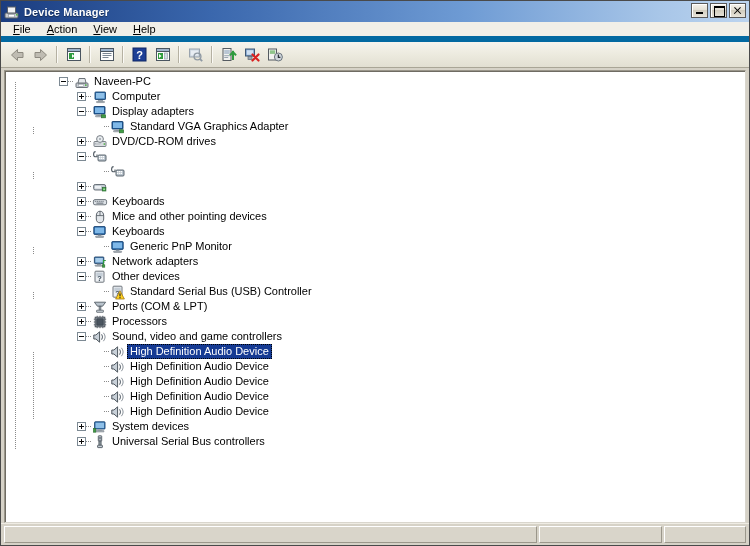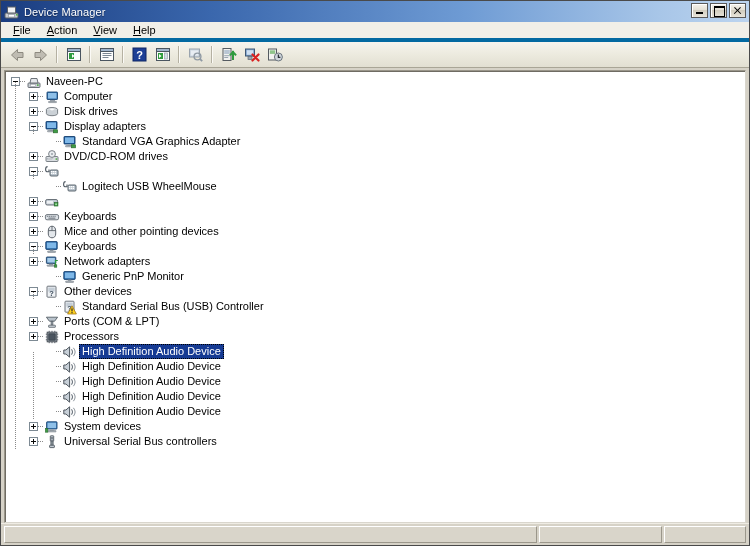--- a/index.html
+++ b/index.html
@@ -41,21 +41,21 @@
     width: 16px;
     height: 16px;
     margin-right: 4px;
     flex: 0 0 auto;
     position: relative;
     display: block;
   }
   #titlebar .title-text {
     color: #ffffff;
     font-size: 11px;
-    font-weight: normal;
+    font-weight: bold;
     letter-spacing: 0.1px;
     white-space: nowrap;
     text-shadow: 0 1px 1px rgba(0,0,0,0.45);
   }
   .caption-buttons {
     position: absolute;
     right: 3px;
     top: 2px;
     display: flex;
     gap: 2px;
@@ -92,21 +92,21 @@
     background: #000;
   }
   .cap-close i.s1 { transform: rotate(45deg); }
   .cap-close i.s2 { transform: rotate(-45deg); }
 
   
   #menubar {
     height: 20px;
     min-height: 20px;
     background: #f1efe8;
-    border-bottom: 4px solid #0369a1;
+    border-bottom: 6px solid #0369a1;
     display: flex;
     align-items: center;
     padding-left: 4px;
     box-sizing: border-box;
   }
   .menu-item {
     padding: 2px 8px 3px 8px;
     font-size: 11px;
     color: #000;
     cursor: default;
@@ -163,20 +163,21 @@
     position: relative;
   }
 
   .row {
     height: 15px;
     display: flex;
     align-items: center;
     white-space: nowrap;
     position: relative;
     cursor: default;
+    margin-left: 48px;
   }
   .row .label {
     font-size: 11px;
     line-height: 15px;
     padding: 0 3px 0 3px;
     color: #000;
   }
   .row.selected .label {
     background: #153a93;
     color: #ffffff;
@@ -432,36 +433,20 @@
               <rect x="4" y="4" width="8.5" height="5.5" fill="#8fc0e8"></rect>
               <rect x="6" y="11" width="5" height="1.6" fill="#9aa4ad"></rect>
               <rect x="4.5" y="12.4" width="8" height="1.2" rx="0.4" fill="#b9c2ca" stroke="#6e777f" stroke-width="0.6"></rect>
             </svg></span>
           <span class="label">Computer</span>
         </div>
         <div class="row">
           <div class="indent" style="width: 24px;"></div>
           <div class="exp">
             <i class="h"></i>
-            <i class="v"></i>
-          </div>
-          <div class="conn" style="width: 6px;">
-            <span class="dash" style="left:0;width:6px;"></span>
-          </div>
-          <span class="icon"><svg width="16" height="16" viewBox="0 0 16 16">
-              <ellipse cx="8" cy="5.6" rx="5.6" ry="2.1" fill="#e3e6e9" stroke="#6e757c" stroke-width="0.9"></ellipse>
-              <path d="M2.4 5.6 L2.4 9.6 A5.6 2.1 0 0 0 13.6 9.6 L13.6 5.6" fill="#cbd1d6" stroke="#6e757c" stroke-width="0.9"></path>
-              <ellipse cx="8" cy="5.6" rx="2" ry="0.8" fill="#f6f8f9"></ellipse>
-            </svg></span>
-          <span class="label">Disk drives</span>
-        </div>
-        <div class="row">
-          <div class="indent" style="width: 24px;"></div>
-          <div class="exp">
-            <i class="h"></i>
           </div>
           <div class="conn" style="width: 6px;">
             <span class="dash" style="left:0;width:6px;"></span>
           </div>
           <span class="icon"><svg width="16" height="16" viewBox="0 0 16 16">
               <rect x="2" y="2.5" width="11" height="7.5" rx="0.6" fill="#1f5fa0" stroke="#16406e" stroke-width="0.9"></rect>
               <rect x="3" y="3.4" width="9" height="5.6" fill="#7fb8e8"></rect>
               <rect x="5.5" y="10.4" width="4" height="1.4" fill="#9aa4ad"></rect>
               <rect x="3.5" y="11.6" width="8" height="1.2" rx="0.4" fill="#bcc4cb" stroke="#6e777f" stroke-width="0.6"></rect>
               <rect x="9.5" y="10.8" width="4" height="3" fill="#3f9e45" stroke="#2a6b2e" stroke-width="0.7"></rect>
@@ -529,21 +514,20 @@
           <span class="icon"><svg width="16" height="16" viewBox="0 0 16 16">
               <path d="M3.6 2.6 C2.2 2.6 1.6 4 1.6 5.4 C1.6 6.9 2.6 7.8 3.8 7.8 L5 7.8 L5 5.6" fill="none" stroke="#4f5962" stroke-width="1.1"></path>
               <rect x="6" y="6" width="8" height="6" rx="1" fill="#b9c3cc" stroke="#4f5962" stroke-width="0.9"></rect>
               <rect x="6.9" y="7" width="1.4" height="1.2" fill="#ffffff"></rect>
               <rect x="8.8" y="7" width="1.4" height="1.2" fill="#ffffff"></rect>
               <rect x="10.7" y="7" width="1.4" height="1.2" fill="#ffffff"></rect>
               <rect x="6.9" y="8.8" width="1.4" height="1.2" fill="#ffffff"></rect>
               <rect x="8.8" y="8.8" width="1.4" height="1.2" fill="#ffffff"></rect>
               <rect x="10.7" y="8.8" width="1.4" height="1.2" fill="#ffffff"></rect>
             </svg></span>
-          <span class="label">Logitech USB WheelMouse</span>
         </div>
         <div class="row">
           <div class="indent" style="width: 24px;"></div>
           <div class="exp">
             <i class="h"></i>
             <i class="v"></i>
           </div>
           <div class="conn" style="width: 6px;">
             <span class="dash" style="left:0;width:6px;"></span>
           </div>
@@ -600,51 +584,51 @@
           </div>
           <span class="icon"><svg width="16" height="16" viewBox="0 0 16 16">
               <rect x="1.8" y="2.6" width="11.4" height="7.8" rx="0.7" fill="#1f5fa0" stroke="#16406e" stroke-width="0.9"></rect>
               <rect x="2.8" y="3.5" width="9.4" height="5.8" fill="#7fb8e8"></rect>
               <rect x="5.8" y="10.7" width="3.6" height="1.5" fill="#99a3ac"></rect>
               <rect x="3.6" y="12.1" width="8" height="1.3" rx="0.4" fill="#bcc4cb" stroke="#6e777f" stroke-width="0.6"></rect>
             </svg></span>
           <span class="label">Keyboards</span>
         </div>
         <div class="row">
+          <div class="indent" style="width: 42px;"></div>
+          <div class="exp-space"></div>
+          <div class="conn" style="width: 6px;">
+            <span class="dash" style="left:0;width:6px;"></span>
+          </div>
+          <span class="icon"><svg width="16" height="16" viewBox="0 0 16 16">
+              <rect x="1.8" y="2.6" width="11.4" height="7.8" rx="0.7" fill="#1f5fa0" stroke="#16406e" stroke-width="0.9"></rect>
+              <rect x="2.8" y="3.5" width="9.4" height="5.8" fill="#7fb8e8"></rect>
+              <rect x="5.8" y="10.7" width="3.6" height="1.5" fill="#99a3ac"></rect>
+              <rect x="3.6" y="12.1" width="8" height="1.3" rx="0.4" fill="#bcc4cb" stroke="#6e777f" stroke-width="0.6"></rect>
+            </svg></span>
+          <span class="label">Generic PnP Monitor</span>
+        </div>
+        <div class="row">
           <div class="indent" style="width: 24px;"></div>
           <div class="exp">
             <i class="h"></i>
             <i class="v"></i>
           </div>
           <div class="conn" style="width: 6px;">
             <span class="dash" style="left:0;width:6px;"></span>
           </div>
           <span class="icon"><svg width="16" height="16" viewBox="0 0 16 16">
               <rect x="2.4" y="3" width="9.4" height="6.4" rx="0.6" fill="#3a6fa8" stroke="#234468" stroke-width="0.9"></rect>
               <rect x="3.3" y="3.9" width="7.6" height="4.6" fill="#a8cdea"></rect>
               <rect x="5" y="9.8" width="4" height="1.3" fill="#99a3ac"></rect>
               <rect x="3.1" y="11" width="7.8" height="1.2" rx="0.4" fill="#bcc4cb" stroke="#6e777f" stroke-width="0.6"></rect>
               <path d="M11.5 11.5 L11.5 6.5 L13.8 6.5" fill="none" stroke="#2f9b3e" stroke-width="1.2"></path>
               <rect x="10.4" y="10.8" width="2.4" height="2.4" fill="#3f9e45" stroke="#2a6b2e" stroke-width="0.6"></rect>
             </svg></span>
           <span class="label">Network adapters</span>
-        </div>
-        <div class="row">
-          <div class="indent" style="width: 42px;"></div>
-          <div class="exp-space"></div>
-          <div class="conn" style="width: 6px;">
-            <span class="dash" style="left:0;width:6px;"></span>
-          </div>
-          <span class="icon"><svg width="16" height="16" viewBox="0 0 16 16">
-              <rect x="1.8" y="2.6" width="11.4" height="7.8" rx="0.7" fill="#1f5fa0" stroke="#16406e" stroke-width="0.9"></rect>
-              <rect x="2.8" y="3.5" width="9.4" height="5.8" fill="#7fb8e8"></rect>
-              <rect x="5.8" y="10.7" width="3.6" height="1.5" fill="#99a3ac"></rect>
-              <rect x="3.6" y="12.1" width="8" height="1.3" rx="0.4" fill="#bcc4cb" stroke="#6e777f" stroke-width="0.6"></rect>
-            </svg></span>
-          <span class="label">Generic PnP Monitor</span>
         </div>
         <div class="row">
           <div class="indent" style="width: 24px;"></div>
           <div class="exp">
             <i class="h"></i>
           </div>
           <div class="conn" style="width: 6px;">
             <span class="dash" style="left:0;width:6px;"></span>
           </div>
           <span class="icon"><svg width="16" height="16" viewBox="0 0 16 16">
@@ -709,20 +693,35 @@
                 <line x1="3.2" y1="5.2" x2="1.8" y2="5.2"></line>
                 <line x1="3.2" y1="8" x2="1.8" y2="8"></line>
                 <line x1="3.2" y1="10.8" x2="1.8" y2="10.8"></line>
                 <line x1="12.8" y1="5.2" x2="14.2" y2="5.2"></line>
                 <line x1="12.8" y1="8" x2="14.2" y2="8"></line>
                 <line x1="12.8" y1="10.8" x2="14.2" y2="10.8"></line>
               </g>
             </svg></span>
           <span class="label">Processors</span>
         </div>
+        <div class="row">
+          <div class="indent" style="width: 24px;"></div>
+          <div class="exp">
+            <i class="h"></i>
+          </div>
+          <div class="conn" style="width: 6px;">
+            <span class="dash" style="left:0;width:6px;"></span>
+          </div>
+          <span class="icon"><svg width="16" height="16" viewBox="0 0 16 16">
+              <path d="M7.6 2.8 L3.9 6 L1.8 6 L1.8 10 L3.9 10 L7.6 13.2 Z" fill="#c8d0d8" stroke="#4d555d" stroke-width="1" stroke-linejoin="round"></path>
+              <path d="M9.4 5.4 A4 4 0 0 1 9.4 10.6" fill="none" stroke="#6d767f" stroke-width="1.1"></path>
+              <path d="M11.4 3.8 A6.6 6.6 0 0 1 11.4 12.2" fill="none" stroke="#8c949c" stroke-width="1"></path>
+            </svg></span>
+          <span class="label">Sound, video and game controllers</span>
+        </div>
         <div class="row selected">
           <div class="indent" style="width: 42px;"></div>
           <div class="exp-space"></div>
           <div class="conn" style="width: 6px;">
             <span class="dash" style="left:0;width:6px;"></span>
           </div>
           <span class="icon"><svg width="16" height="16" viewBox="0 0 16 16">
               <path d="M7.6 2.8 L3.9 6 L1.8 6 L1.8 10 L3.9 10 L7.6 13.2 Z" fill="#c8d0d8" stroke="#4d555d" stroke-width="1" stroke-linejoin="round"></path>
               <path d="M9.4 5.4 A4 4 0 0 1 9.4 10.6" fill="none" stroke="#6d767f" stroke-width="1.1"></path>
               <path d="M11.4 3.8 A6.6 6.6 0 0 1 11.4 12.2" fill="none" stroke="#8c949c" stroke-width="1"></path>

